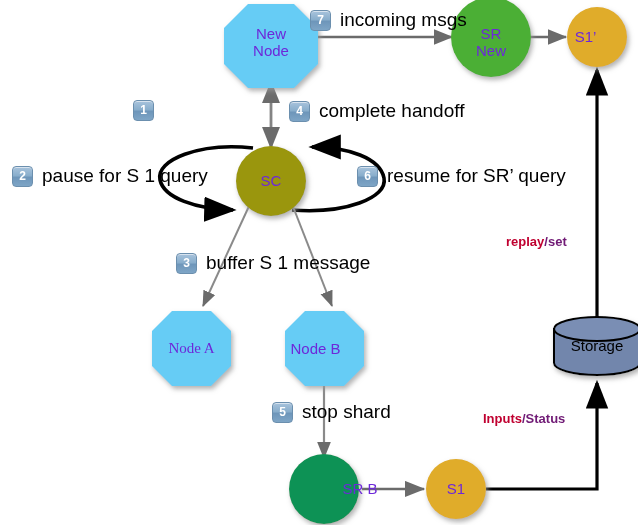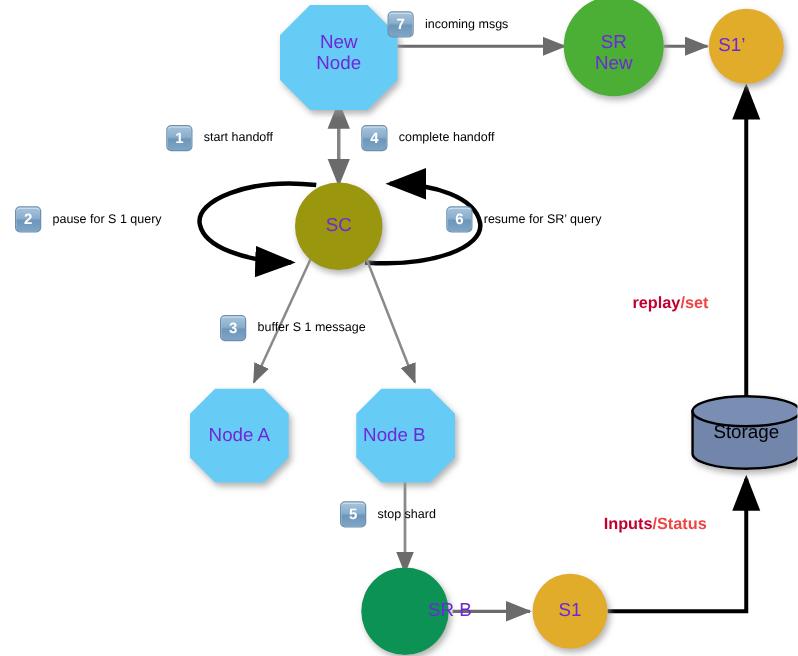--- a/index.html
+++ b/index.html
@@ -46,33 +46,33 @@
     color: #ffffff;
     font-size: 12px;
     font-weight: bold;
     font-family: "Liberation Sans", sans-serif;
     text-align: center;
     line-height: 19px;
     margin-right: 9px;
     flex: 0 0 auto;
   }
   .step-text {
-    font-size: 10px;
+    font-size: 19px;
     color: #000000;
     font-family: "Liberation Sans", sans-serif;
   }
   .io-label {
     position: absolute;
     font-size: 13px;
     font-weight: bold;
     font-family: "Liberation Sans", sans-serif;
     white-space: nowrap;
   }
   .io-a { color: #c00030; }
-  .io-b { color: #ef4444; }
+  .io-b { color: #701a75; }
 </style>
 </head>
 <body>
 
 <svg id="canvas" viewBox="0 0 638 525">
   <defs>
     <marker id="arrGray" markerWidth="9" markerHeight="9" refX="7.5" refY="3.2" orient="auto">
       <path d="M0,0 L8,3.2 L0,6.4 z" fill="#6b6b6b"></path>
     </marker>
     <marker id="arrGrayStart" markerWidth="9" markerHeight="9" refX="0.5" refY="3.2" orient="auto">
@@ -129,29 +129,28 @@
     <ellipse cx="597" cy="329" rx="43" ry="12" fill="#7a8eb4" stroke="#000000" stroke-width="2"></ellipse>
   </g>
 </svg>
 
 <div class="node-label" style="left:224px; top:25px; width:94px;">New
 Node</div>
 <div class="node-label" style="left:444px; top:25px; width:94px;">SR
 New</div>
 <div class="node-label" style="left:567px; top:28px; width:37px;">S1’</div>
 <div class="node-label" style="left:241px; top:172px; width:60px;">SC</div>
-<div class="node-label" style="left:152px; top:340px; width:79px;">Node A</div>
+<div class="node-label" style="left:152px; top:340px; width:79px;font-family:Liberation Serif, serif;">Node A</div>
 <div class="node-label" style="left:285px; top:340px; width:61px;">Node B</div>
 <div class="node-label" style="left:289px; top:480px; width:70px;padding-left:36px;">SR B</div>
 <div class="node-label" style="left:426px; top:480px; width:60px;">S1</div>
 <div class="node-label" style="left:554px; top:337px; width:86px; color:#000000;">Storage</div>
 
 <div class="step" style="left:133px; top:100px;">
   <div class="badge">1</div>
-  <div class="step-text">start handoff</div>
 </div>
 
 <div class="step" style="left:12px; top:165px;">
   <div class="badge">2</div>
   <div class="step-text">pause for S 1  query</div>
 </div>
 
 <div class="step" style="left:176px; top:252px;">
   <div class="badge">3</div>
   <div class="step-text">buffer S 1  message</div>

